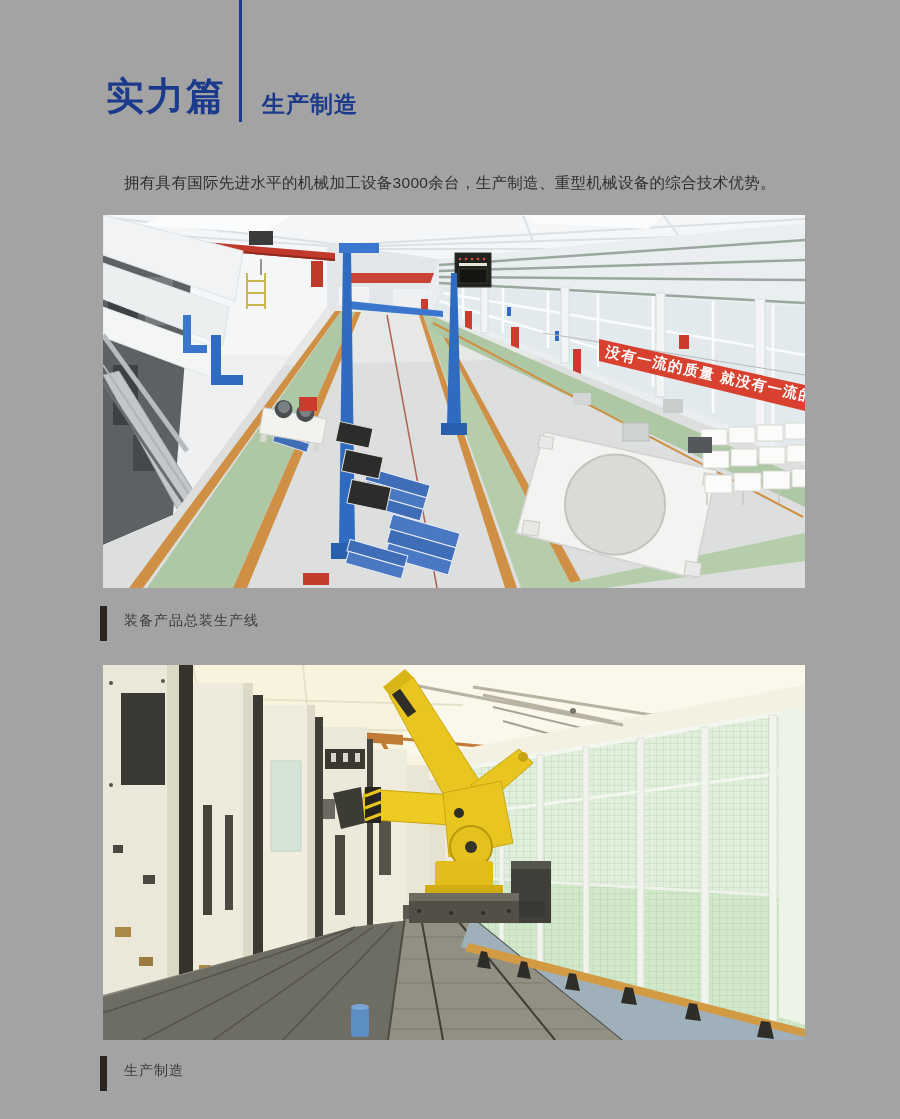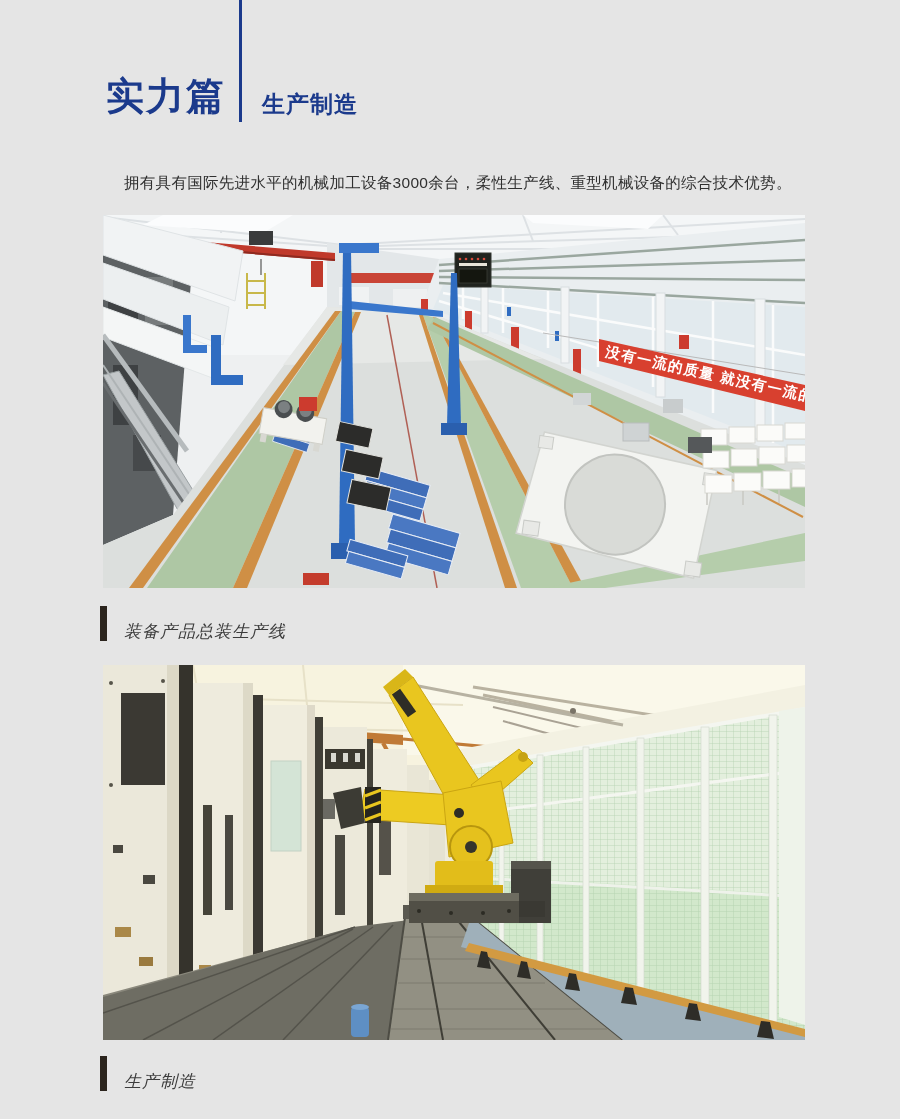--- a/index.html
+++ b/index.html
@@ -1,44 +1,44 @@
 <!DOCTYPE html>
 <html><head>
 <meta charset="utf-8">
 <style>
   html,body{margin:0;padding:0;background:#ffffff;}
-  .page{position:relative;width:900px;height:1119px;background:#e5e5e5;overflow:hidden;
+  .page{position:relative;width:900px;height:1119px;background:#a3a3a3;overflow:hidden;
         font-family:"Liberation Sans",sans-serif;}
   .hdr-divider{position:absolute;left:239px;top:0;width:3px;height:122px;background:#1b3a8c;}
   .chapter-title{position:absolute;left:106px;top:74px;margin:0;font-size:38px;line-height:1.2;
         font-weight:bold;color:#1b3a8c;letter-spacing:2px;}
   .section-title{position:absolute;left:262px;top:90px;margin:0;font-size:23px;line-height:1.3;
         font-weight:bold;color:#1b3a8c;letter-spacing:1px;font-family:Liberation Serif, serif;}
   .intro{position:absolute;left:124px;top:172px;width:680px;margin:0;font-size:15.5px;
         color:#303030;letter-spacing:.3px;line-height:1.4;}
   .fig{position:absolute;left:103px;width:702px;overflow:hidden;background:#eef0f1;}
   .fig1{top:215px;height:373px;}
   .fig2{top:665px;height:375px;}
   .caption-row{position:absolute;left:100px;height:36px;}
   .cap1{top:605px;} .cap2{top:1055px;}
   .cap-bar{position:absolute;left:0;top:1px;width:7px;height:35px;background:#2b241d;}
-  .cap-text{position:absolute;left:24px;top:15px;font-family:"DejaVu Serif",serif;
-        font-style:italic;font-size:17px;color:#3c3c3c;letter-spacing:1px;white-space:nowrap;}
+  .cap-text{position:absolute;left:24px;top:7px;font-family:"DejaVu Serif",serif;
+        font-size:14px;color:#3c3c3c;letter-spacing:1px;white-space:nowrap;}
   svg{display:block;}
 </style>
 </head>
 <body>
 
 <div class="page">
 
   <div class="hdr-divider"></div>
   <h1 class="chapter-title">实力篇</h1>
   <h2 class="section-title">生产制造</h2>
 
-  <p class="intro">拥有具有国际先进水平的机械加工设备3000余台，柔性生产线、重型机械设备的综合技术优势。</p>
+  <p class="intro">拥有具有国际先进水平的机械加工设备3000余台，生产制造、重型机械设备的综合技术优势。</p>
 
   <div class="fig fig1">
     <svg width="702" height="373" viewBox="0 0 702 373">
 
       <rect x="0" y="0" width="702" height="140" fill="#f4f6f7"></rect>
       <g stroke="#dde1e4" stroke-width="2">
         <line x1="240" y1="30" x2="702" y2="4"></line>
           <line x1="240" y1="32" x2="702" y2="18"></line>
         <line x1="240" y1="34" x2="702" y2="34"></line>
           <line x1="240" y1="30" x2="0" y2="2"></line>

